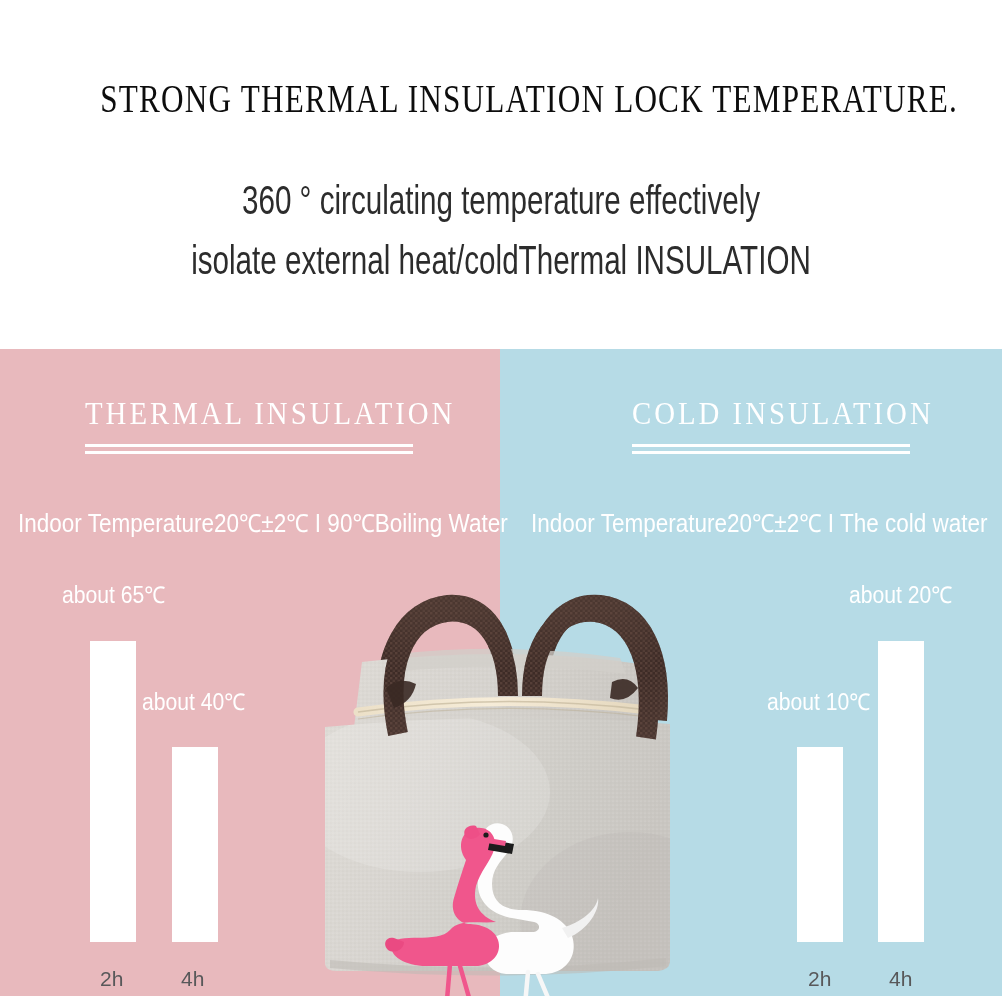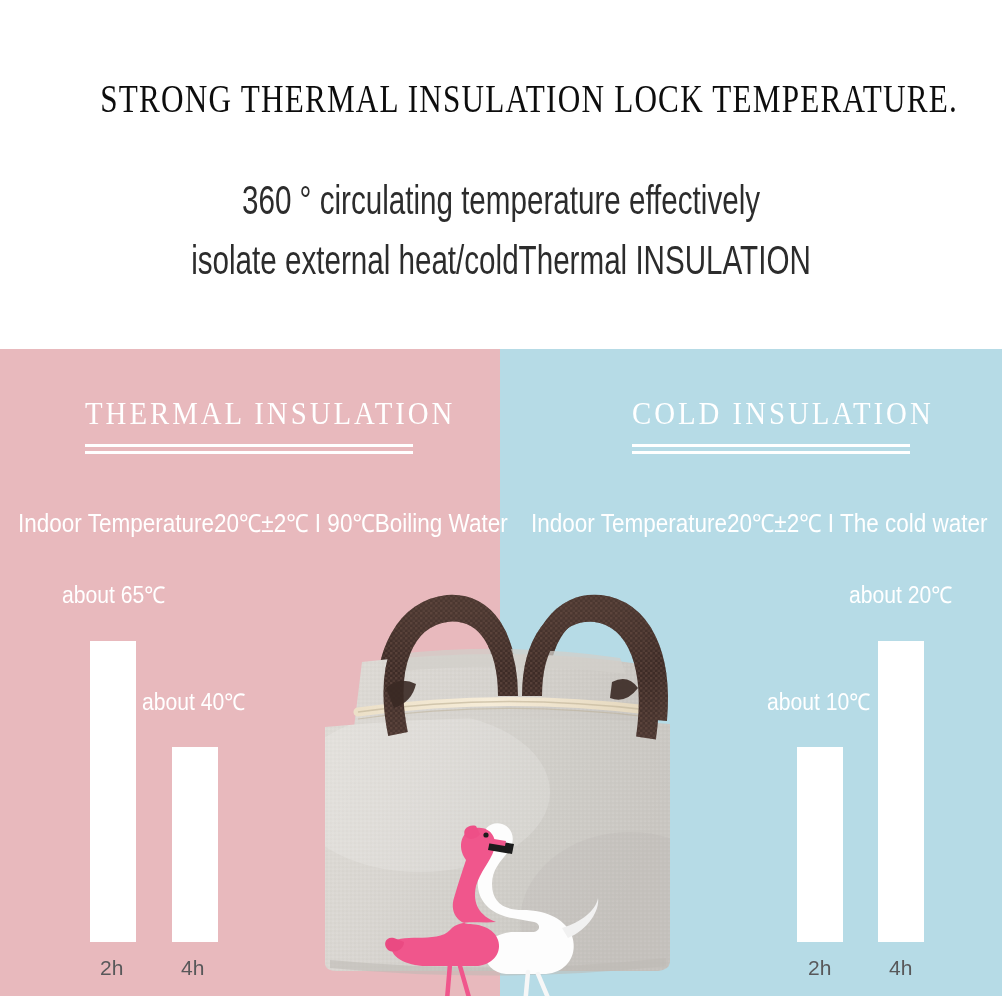--- a/index.html
+++ b/index.html
@@ -115,20 +115,21 @@
   .chart.cool .bar-val.v2h { left:337px; top:229px; }
   .chart.cool .bar-val.v4h { left:255px; top:336px; }
 
   .axis-lbl {
     position:absolute;
     font-family:"Liberation Sans", sans-serif;
     font-weight:300;
     font-size:21px;
     color:#58585a;
     white-space:nowrap;
+    margin-top:11px;
   }
   .chart.warm .axis-lbl.a2h { left:100px; top:607px; }
   .chart.warm .axis-lbl.a4h { left:181px; top:607px; }
   .chart.cool .axis-lbl.a2h { left:296px; top:607px; }
   .chart.cool .axis-lbl.a4h { left:377px; top:607px; }
 
   
   .bag { position:absolute; left:300px; top:592px; width:392px; height:406px; }
   .bag svg { display:block; width:392px; height:406px; }
 </style>

